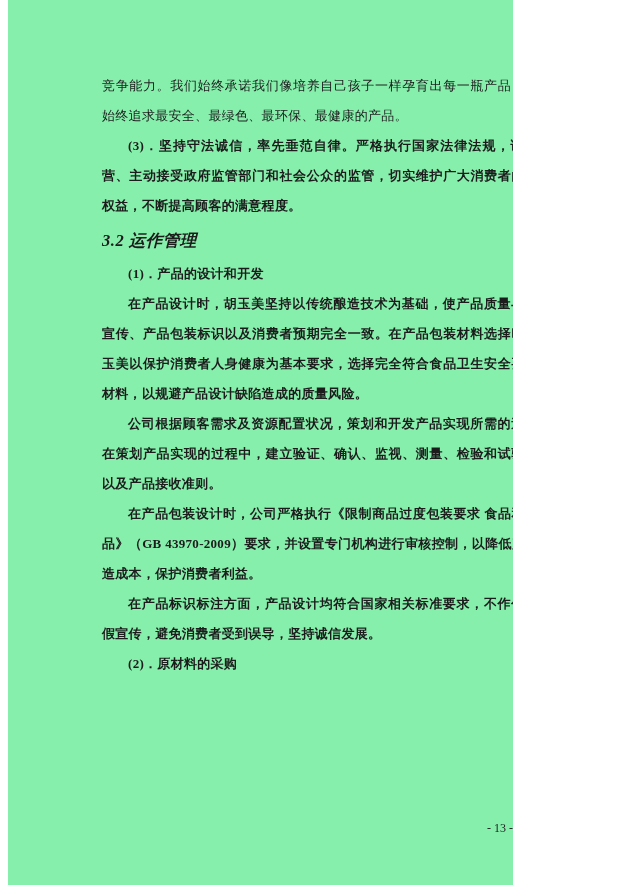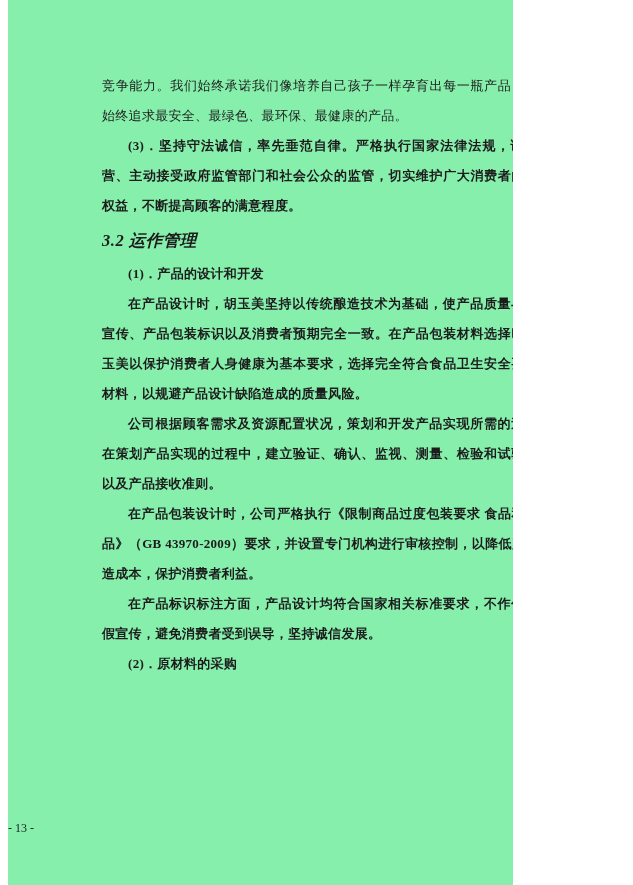--- a/index.html
+++ b/index.html
@@ -41,21 +41,21 @@
     font-weight: bold;
     line-height: 32px;
     letter-spacing: 0.5px;
     font-style: italic;
   }
   .footer {
     position: absolute;
     left: 0;
     right: 0;
     top: 818px;
-    text-align: left;
+    text-align: right;
     font-size: 12px;
     line-height: 20px;
     color: #1c1c1c;
   }
 </style>
 </head>
 <body>
 
 <div class="page">
   <div class="content">

